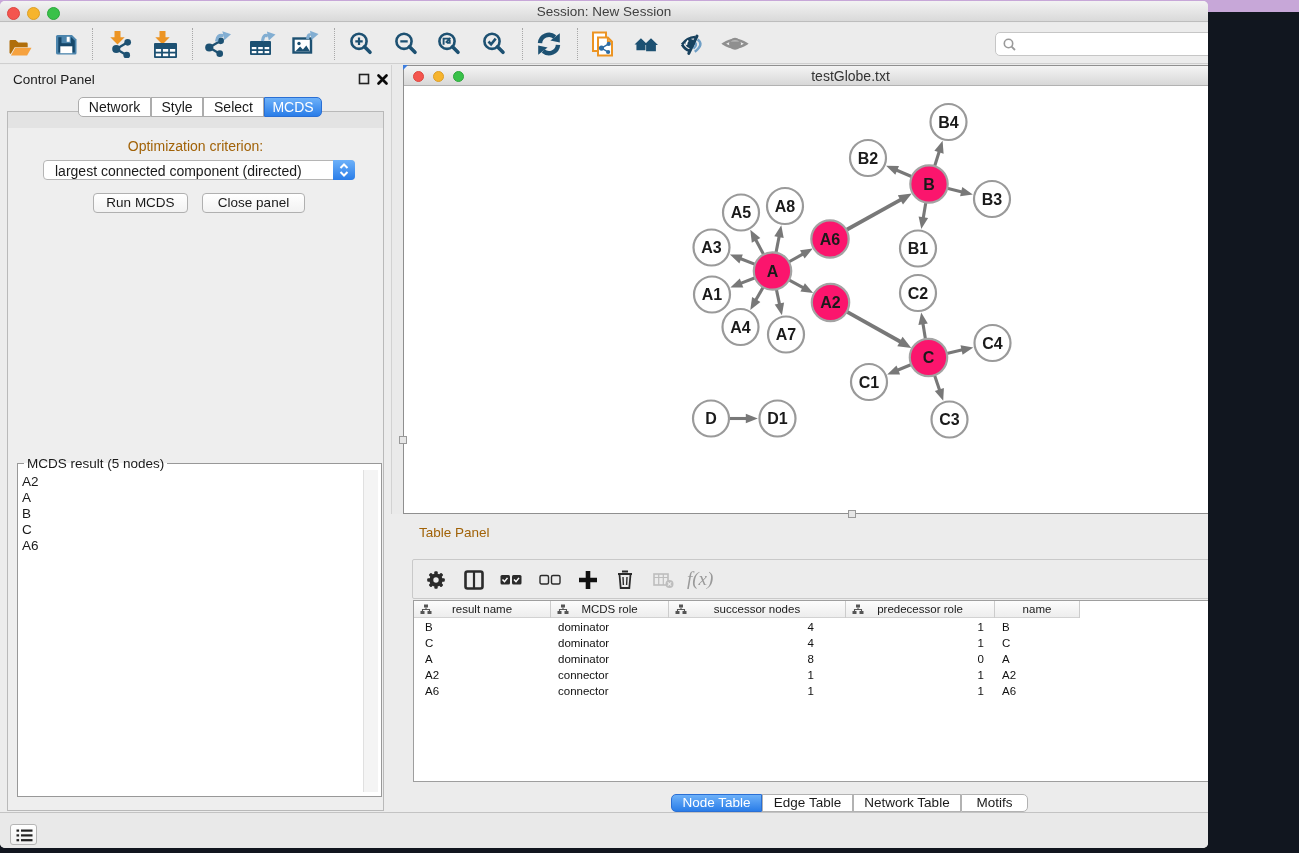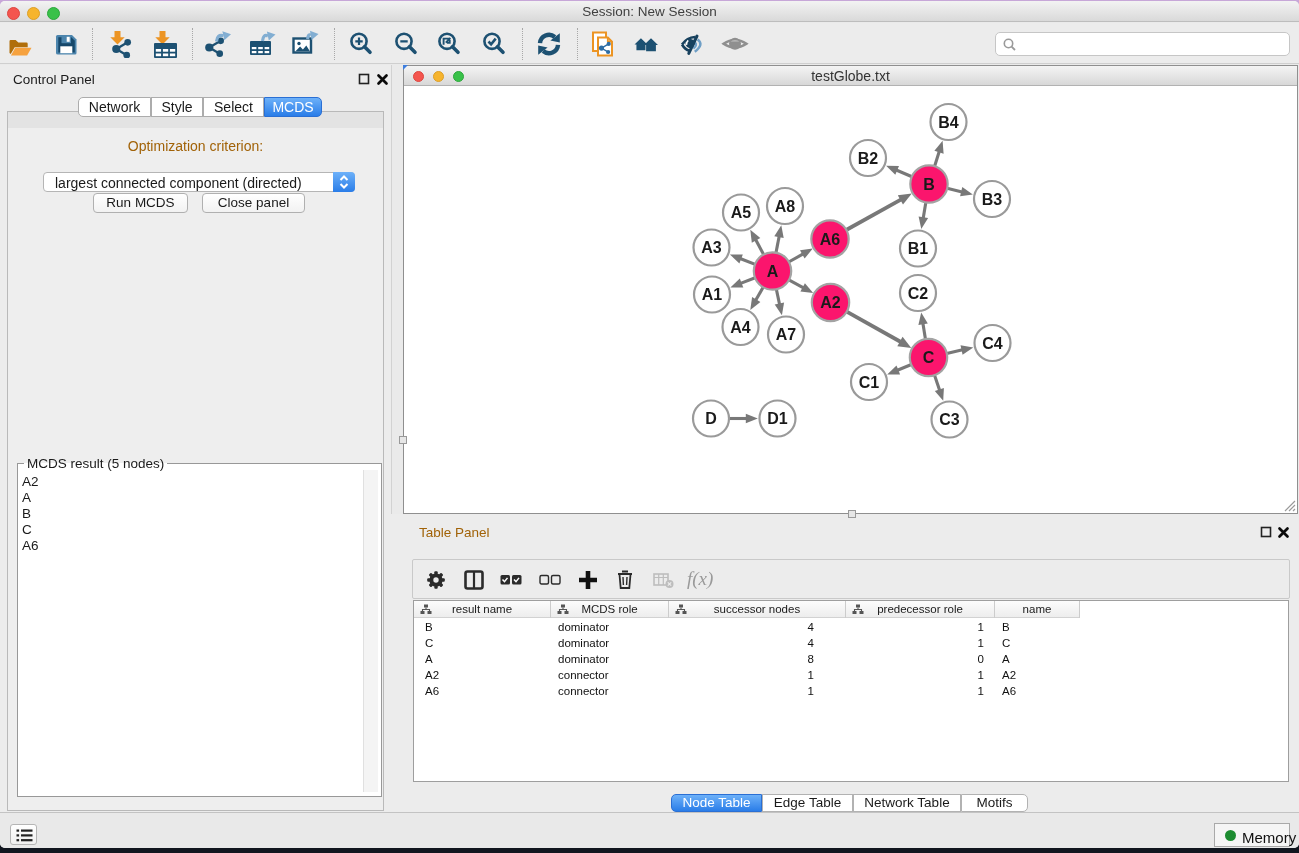--- a/index.html
+++ b/index.html
@@ -1,40 +1,40 @@
 <!DOCTYPE html>
 <html><head>
 <meta charset="utf-8">
 <style>
 * { margin:0; padding:0; box-sizing:border-box; }
 html,body { width:1299px; height:853px; overflow:hidden; font-family:"Liberation Sans",sans-serif; }
 body { background:#11161f; position:relative; }
 #deskTop { position:absolute; left:0; top:0; width:1299px; height:12px; background:#c7a7d8; }
-#app { position:absolute; left:0; top:1px; width:1299px; height:847px; background:#eaeaea; border-radius:5px 5px 5px 5px; overflow:hidden; }
+#app { position:absolute; left:0; top:1px; width:1208px; height:847px; background:#eaeaea; border-radius:5px 5px 5px 5px; overflow:hidden; }
 
 #titlebar { position:absolute; left:0; top:0; width:100%; height:21px; background:linear-gradient(#f3f3f3,#d9d9d9); border-bottom:1px solid #bdbdbd; }
 #titlebar .title { position:absolute; left:0; right:0; top:3px; text-align:center; font-size:13.5px; color:#404040; }
 .tl { position:absolute; top:6px; width:13px; height:13px; border-radius:50%; }
 #titlebar .r { left:7px;  background:#f4554e; border:0.5px solid #dd4640; }
 #titlebar .y { left:27px; background:#f6b42d; border:0.5px solid #dd9f26; }
 #titlebar .g { left:47px; background:#39c149; border:0.5px solid #2ca73c; }
 
 #toolbar { position:absolute; left:0; top:22px; width:100%; height:41px; background:#ececec; border-bottom:1px solid #cfcfcf; }
 .tbi { position:absolute; top:7px; width:28px; height:28px; }
 .tsep { position:absolute; top:5px; height:32px; width:0; border-left:1px dotted #a8a8a8; }
 #searchbox { position:absolute; left:995px; top:9px; width:295px; height:24px; background:#fff; border:1px solid #c6c6c6; border-radius:5px; }
 
 #cpanel { position:absolute; left:0; top:64px; width:391px; height:747px; background:#ececec; }
 #cpanel .hdr { position:absolute; left:13px; top:7px; font-size:13.5px; color:#1c1c1c; }
 .tabbtn { position:absolute; top:32px; height:20px; background:#fff; border:1px solid #acacac; font-size:14px; color:#1a1a1a; text-align:center; line-height:18px; }
 #tabbox { position:absolute; left:7px; top:46px; width:377px; height:700px; border:1px solid #b9b9b9; background:#eeeeee; }
 #tabband { position:absolute; left:8px; top:47px; width:375px; height:16px; background:#e3e3e3; }
 
 #optlabel { position:absolute; left:0; width:391px; top:73px; text-align:center; font-size:14px; color:#a16207; }
-#combo { position:absolute; left:43px; top:107px; width:312px; height:20px; background:#fff; border:1px solid #b5b5b5; border-radius:4px; font-size:14px; color:#1a1a1a; }
+#combo { position:absolute; left:43px; top:95px; width:312px; height:20px; background:#fff; border:1px solid #b5b5b5; border-radius:4px; font-size:14px; color:#1a1a1a; }
 #combo .txt { position:absolute; left:11px; top:2px; }
 #combo .btn { position:absolute; right:-1px; top:-1px; width:22px; height:20px; border-radius:0 4px 4px 0; background:linear-gradient(#6db1f9,#2a7de8); }
 .btn svg { position:absolute; left:5px; top:3px; }
 .pbtn { position:absolute; top:128px; height:20px; background:linear-gradient(#ffffff,#f2f2f2); border:1px solid #b0b0b0; border-radius:4px; font-size:13.5px; color:#1a1a1a; text-align:center; line-height:18px; }
 
 #grp { position:absolute; left:17px; top:398px; width:365px; height:334px; border:1px solid #989898; background:#fff; }
 #grp .legend { position:absolute; left:6px; top:-8px; background:linear-gradient(#eeeeee 46%,#ffffff 46%); padding:0 3px; font-size:13.5px; color:#1a1a1a; }
 #grp .items { position:absolute; left:4px; top:10px; font-size:13.5px; color:#1a1a1a; line-height:16px; }
 #grp .sbar { position:absolute; right:3px; top:6px; width:15px; height:322px; background:#f4f4f4; border-left:1px solid #e0e0e0; }
 

